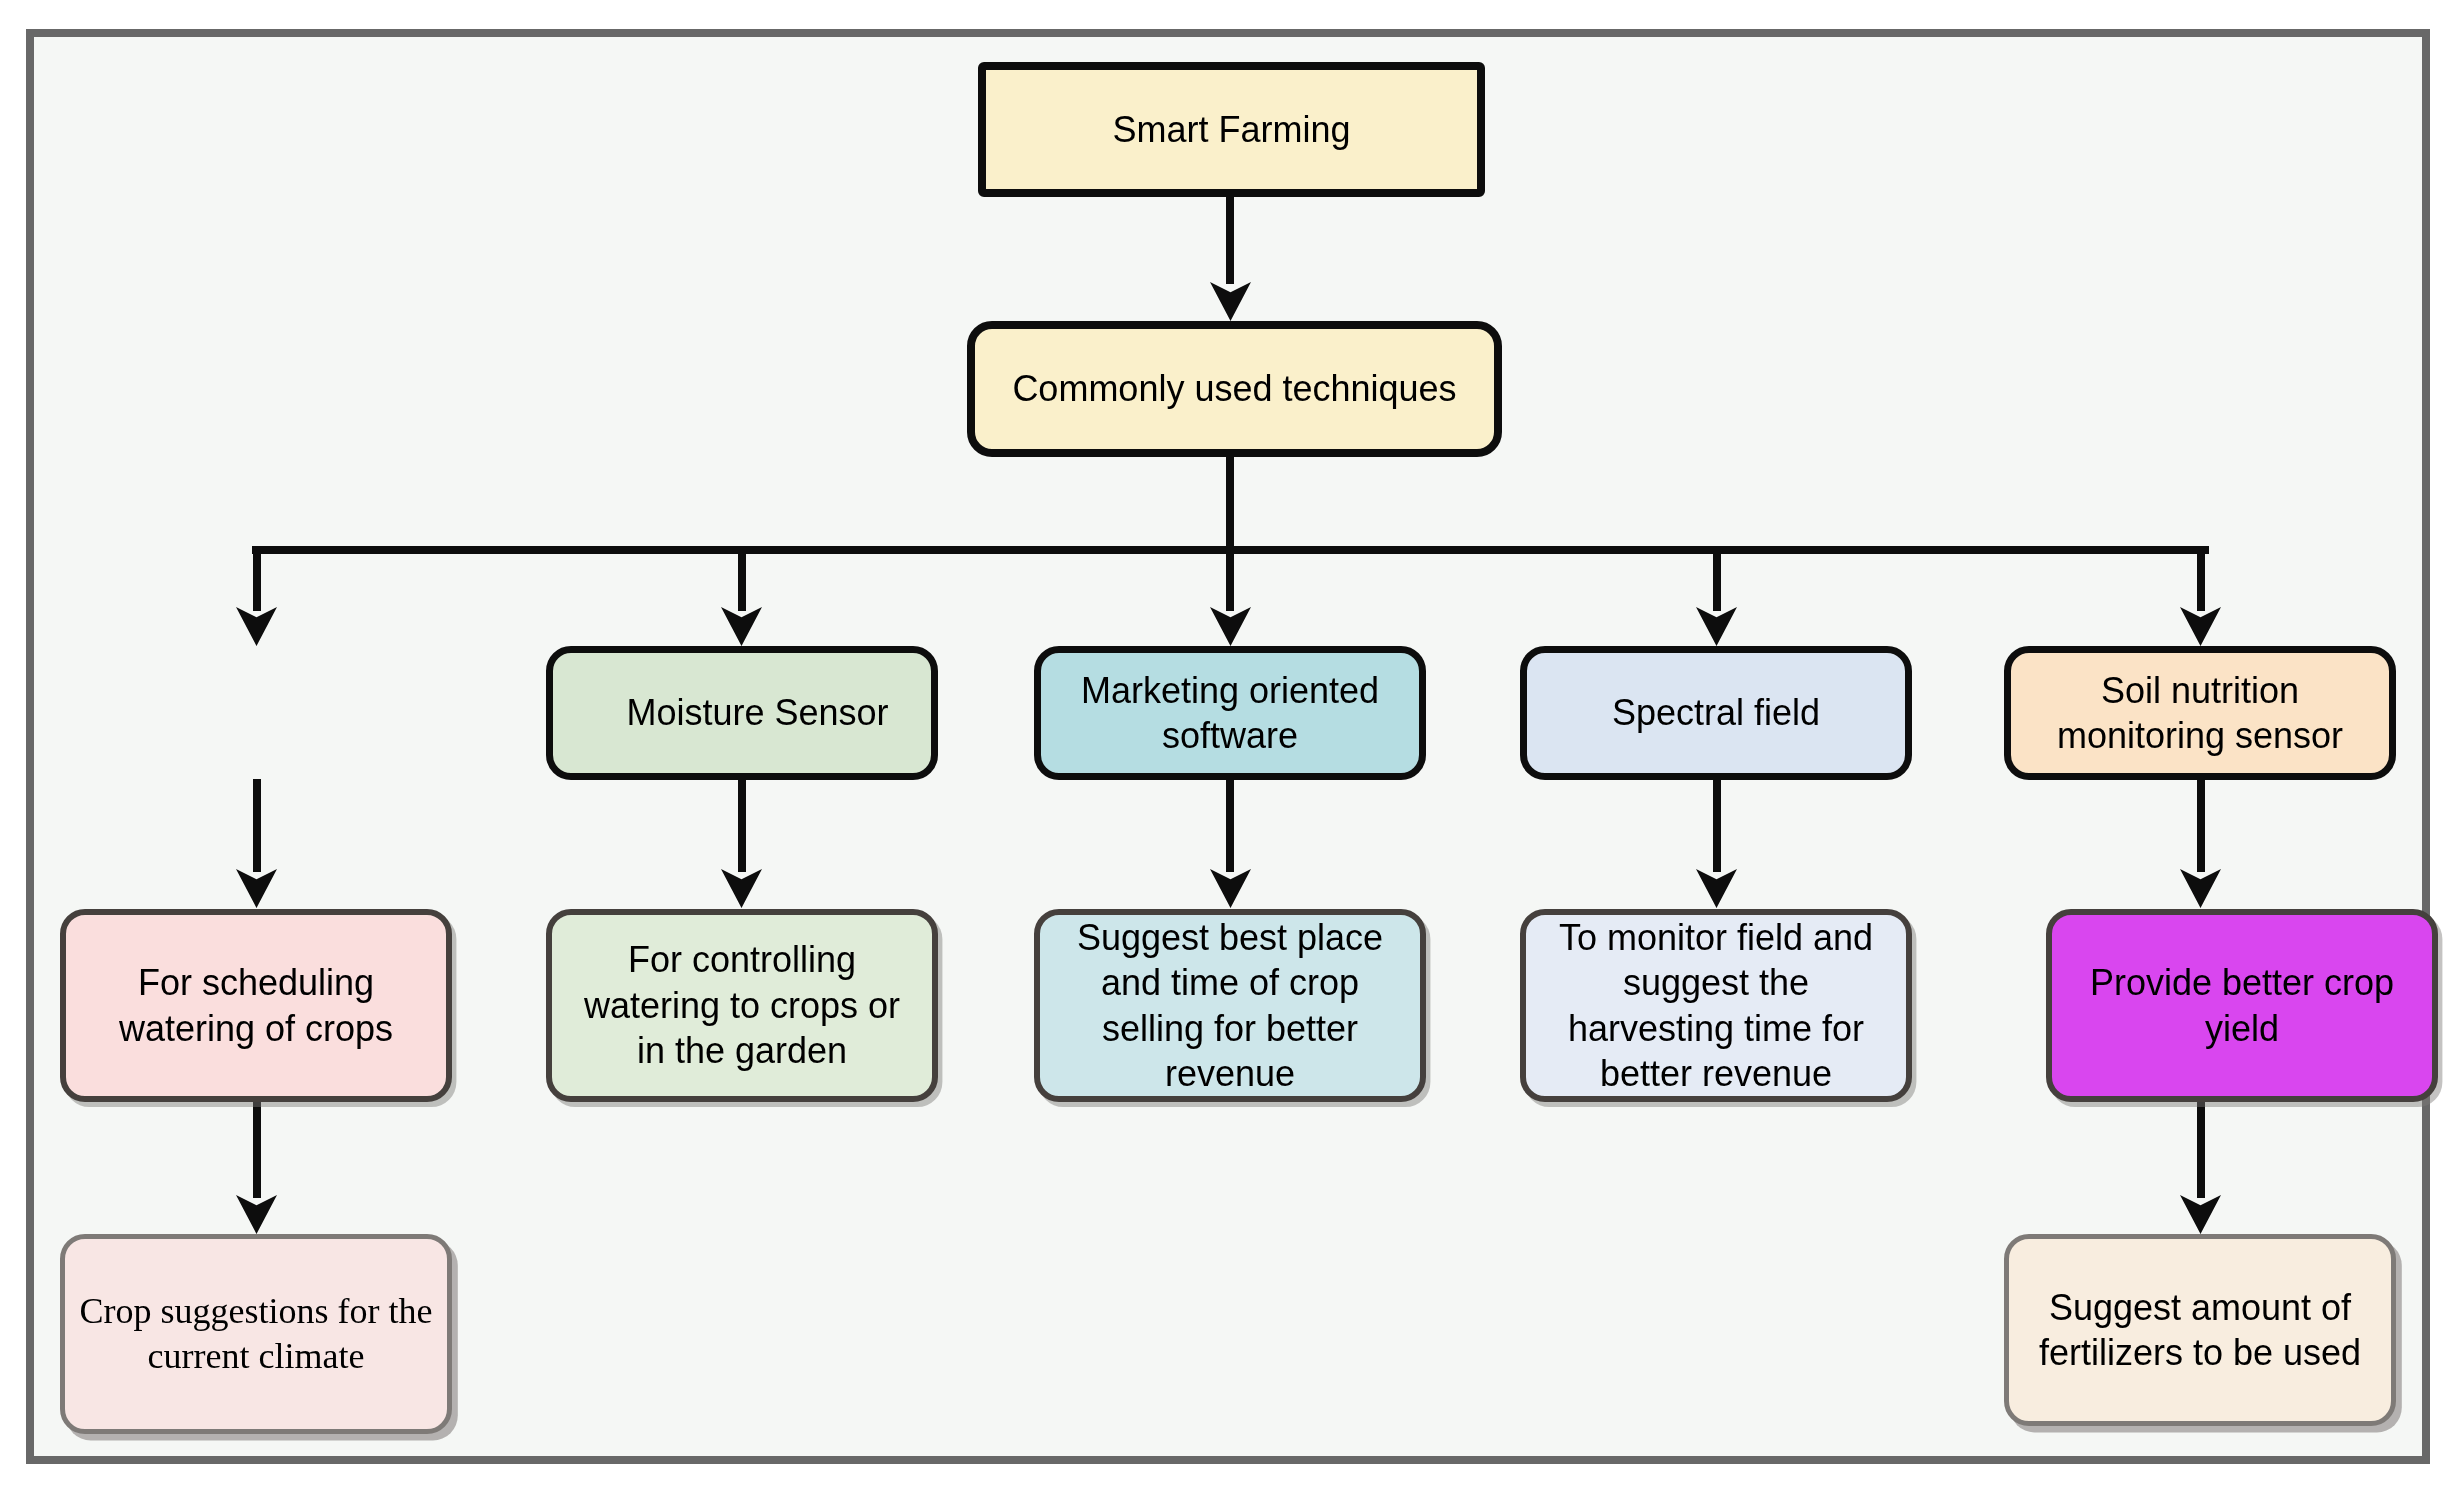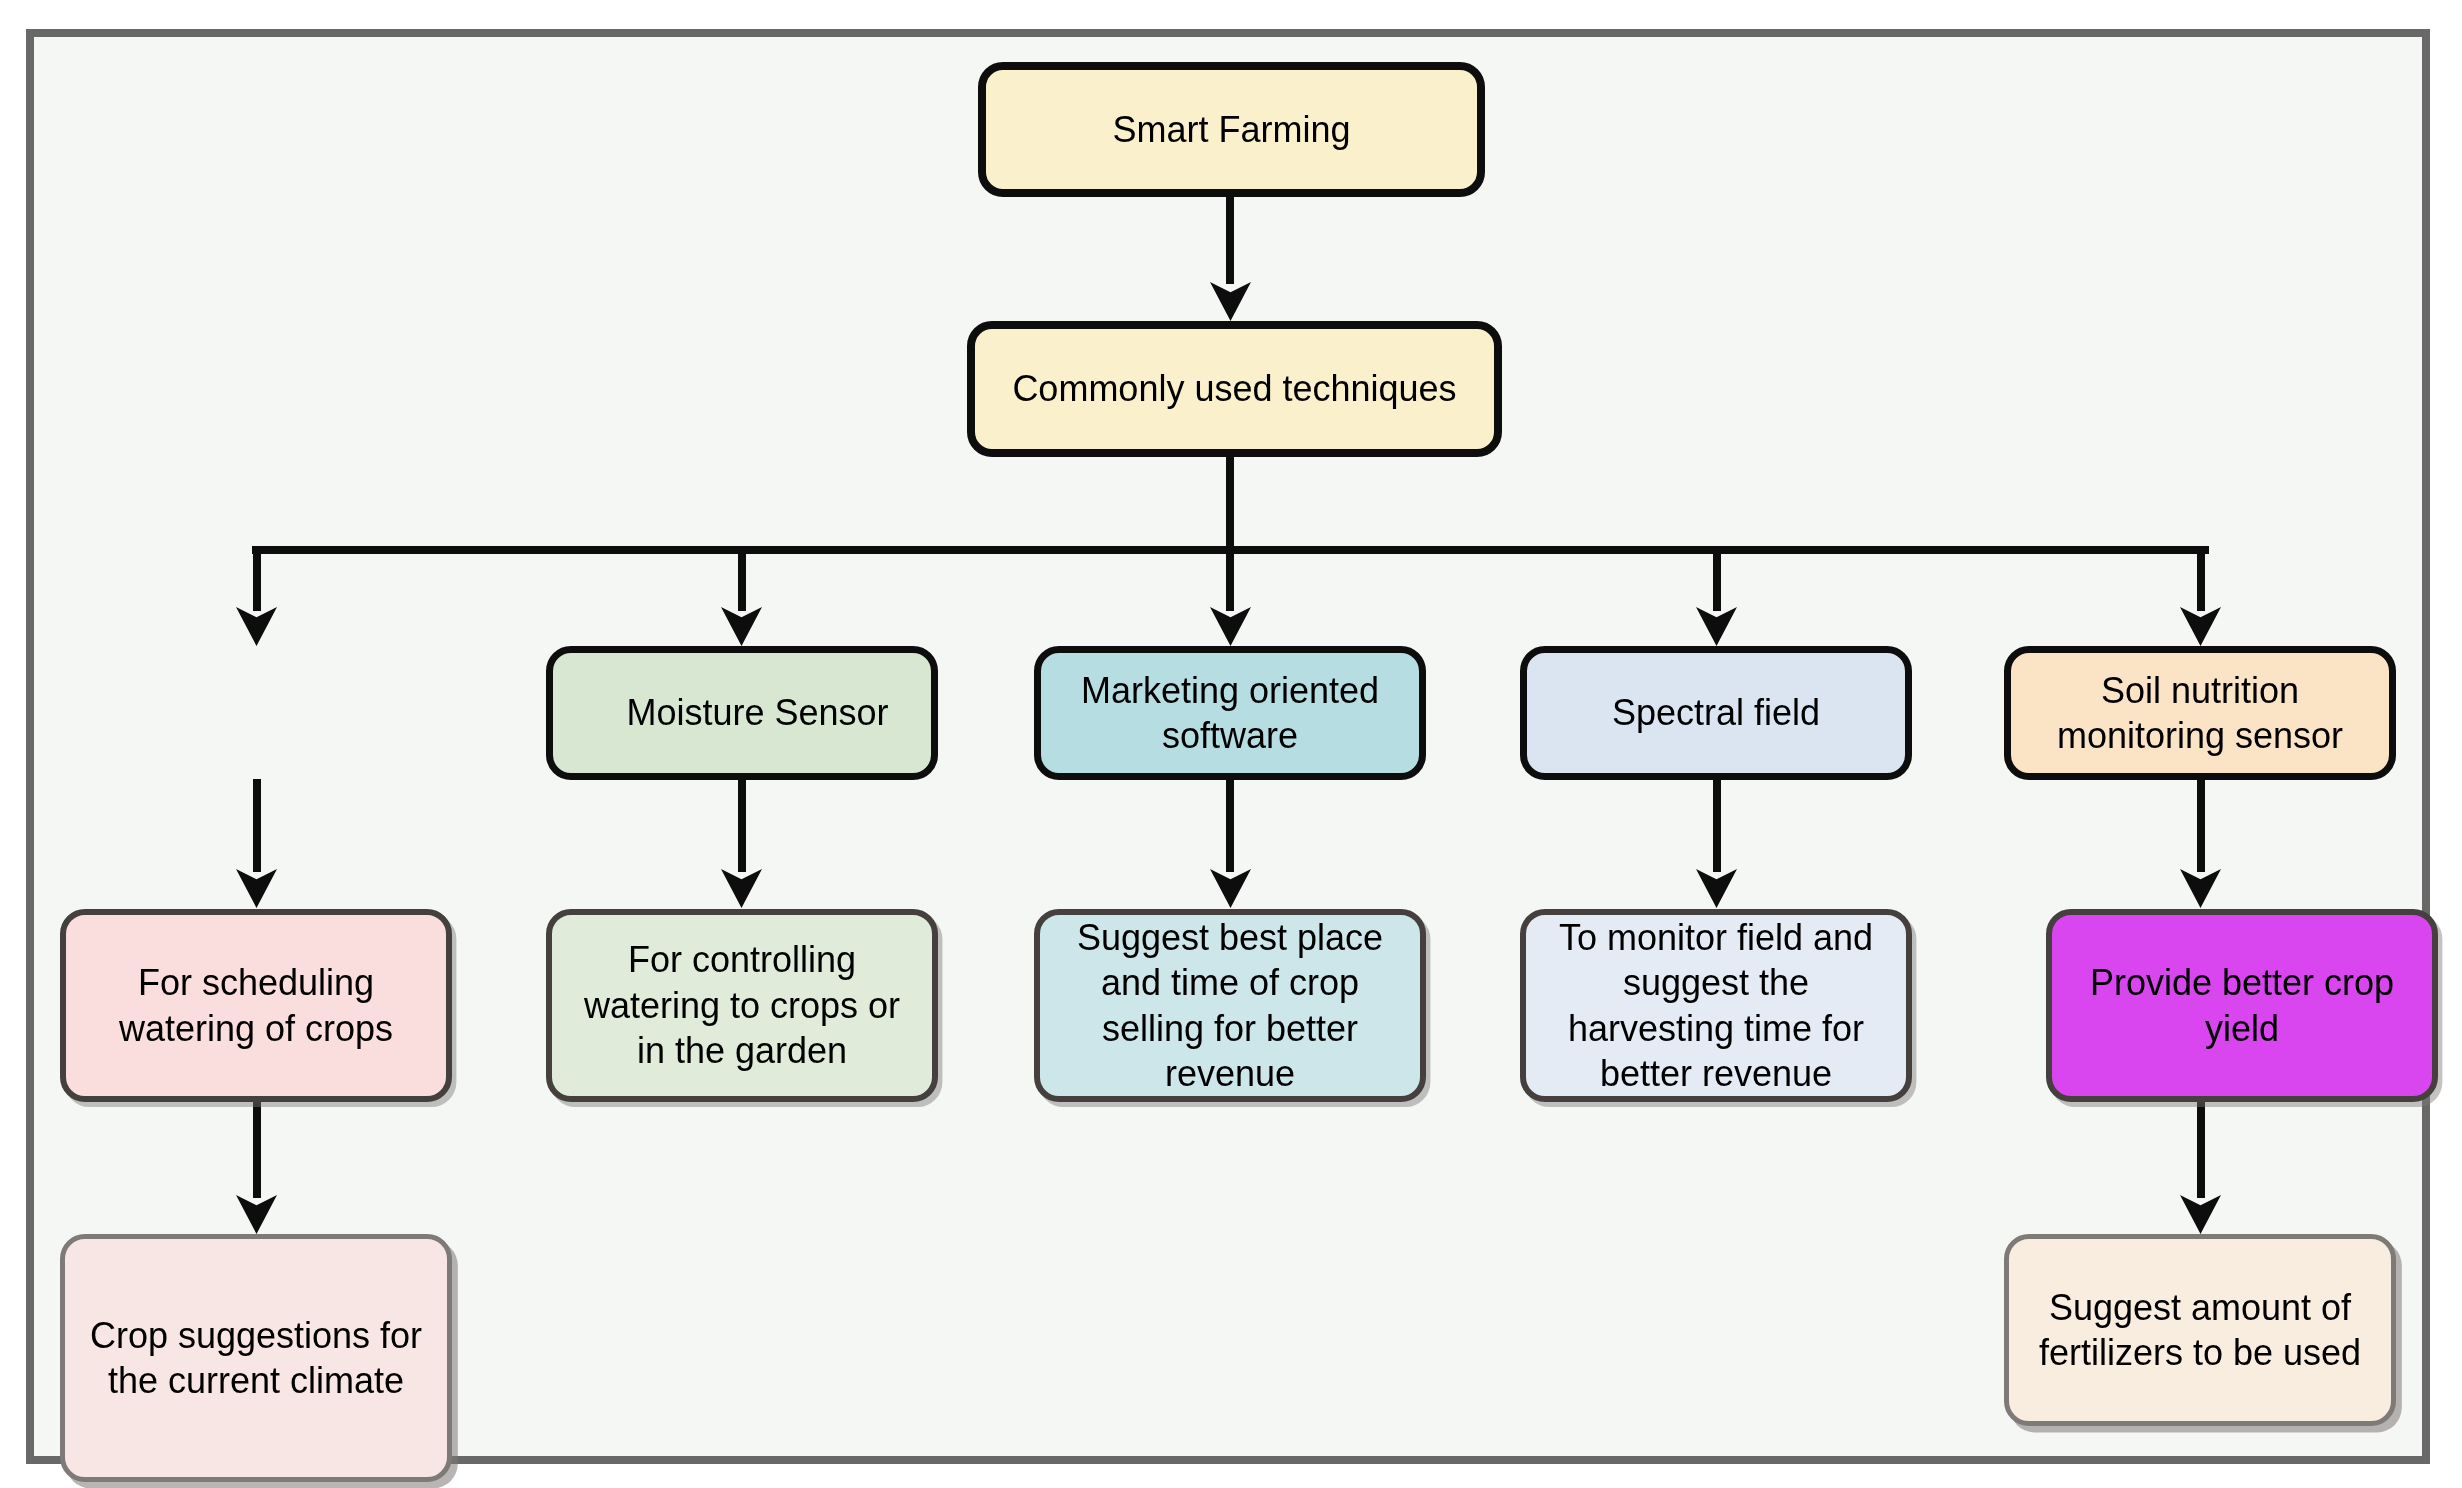--- a/index.html
+++ b/index.html
@@ -52,32 +52,32 @@
   <div class="vl" style="left: 1713px; top: 779px; height: 93px; background: rgb(13, 13, 13);"></div>
   <div class="ah" style="left: 1696px; top: 869px; background: rgb(13, 13, 13);"></div>
   <div class="vl" style="left: 2197px; top: 779px; height: 93px; background: rgb(13, 13, 13);"></div>
   <div class="ah" style="left: 2180px; top: 869px; background: rgb(13, 13, 13);"></div>
 
   <div class="vl" style="left: 253px; top: 1102px; height: 96px; background: rgb(13, 13, 13);"></div>
   <div class="ah" style="left: 236px; top: 1195px; background: rgb(13, 13, 13);"></div>
   <div class="vl" style="left: 2197px; top: 1102px; height: 96px; background: rgb(13, 13, 13);"></div>
   <div class="ah" style="left: 2180px; top: 1195px; background: rgb(13, 13, 13);"></div>
 
-  <div class="node b1" style="left: 978px; top: 62px; width: 507px; height: 135px; background: rgb(250, 240, 203);">Smart Farming</div>
+  <div class="node b1" style="left: 978px; top: 62px; width: 507px; height: 135px; background: rgb(250, 240, 203); border-radius: 6px;">Smart Farming</div>
 
   <div class="node b1" style="left: 967px; top: 321px; width: 535px; height: 136px; background: rgb(250, 240, 203);">Commonly used techniques</div>
 
   <div class="node b3" style="left: 546px; top: 646px; width: 392px; height: 134px; background: rgb(216, 231, 210); padding-left: 44px;">Moisture Sensor</div>
   <div class="node b3" style="left: 1034px; top: 646px; width: 392px; height: 134px; background: rgb(181, 221, 226);">Marketing oriented software</div>
   <div class="node b3" style="left: 1520px; top: 646px; width: 392px; height: 134px; background: rgb(219, 229, 242);">Spectral field</div>
   <div class="node b3" style="left: 2004px; top: 646px; width: 392px; height: 134px; background: rgb(251, 227, 198);">Soil nutrition monitoring sensor</div>
 
   <div class="node b4" style="left: 60px; top: 909px; width: 392px; height: 193px; background: rgb(250, 222, 221); text-align: center;">For scheduling watering of crops</div>
   <div class="node b4" style="left: 546px; top: 909px; width: 392px; height: 193px; background: rgb(224, 236, 217);">For controlling watering to crops or in the garden</div>
   <div class="node b4" style="left: 1034px; top: 909px; width: 392px; height: 193px; background: rgb(205, 230, 234);">Suggest best place and time of crop selling for better revenue</div>
   <div class="node b4" style="left: 1520px; top: 909px; width: 392px; height: 193px; background: rgb(229, 235, 245);">To monitor field and suggest the harvesting time for better revenue</div>
   <div class="node b4" style="left: 2004px; top: 909px; width: 392px; height: 193px; background: #d946ef; margin-left: 42px;">Provide better crop yield</div>
 
-  <div class="node b5" style="left: 60px; top: 1234px; width: 392px; height: 248px; background: rgb(248, 230, 228);">Crop suggestions for the current climate</div>
+  <div class="node b5" style="left: 60px; top: 1234px; width: 392px; height: 200px; background: rgb(248, 230, 228); font-family: Liberation Serif, serif;">Crop suggestions for the current climate</div>
   <div class="node b5" style="left: 2004px; top: 1234px; width: 392px; height: 192px; background: rgb(248, 237, 223);">Suggest amount of fertilizers to be used</div>
 
 </div>
 
 
 </body></html>

